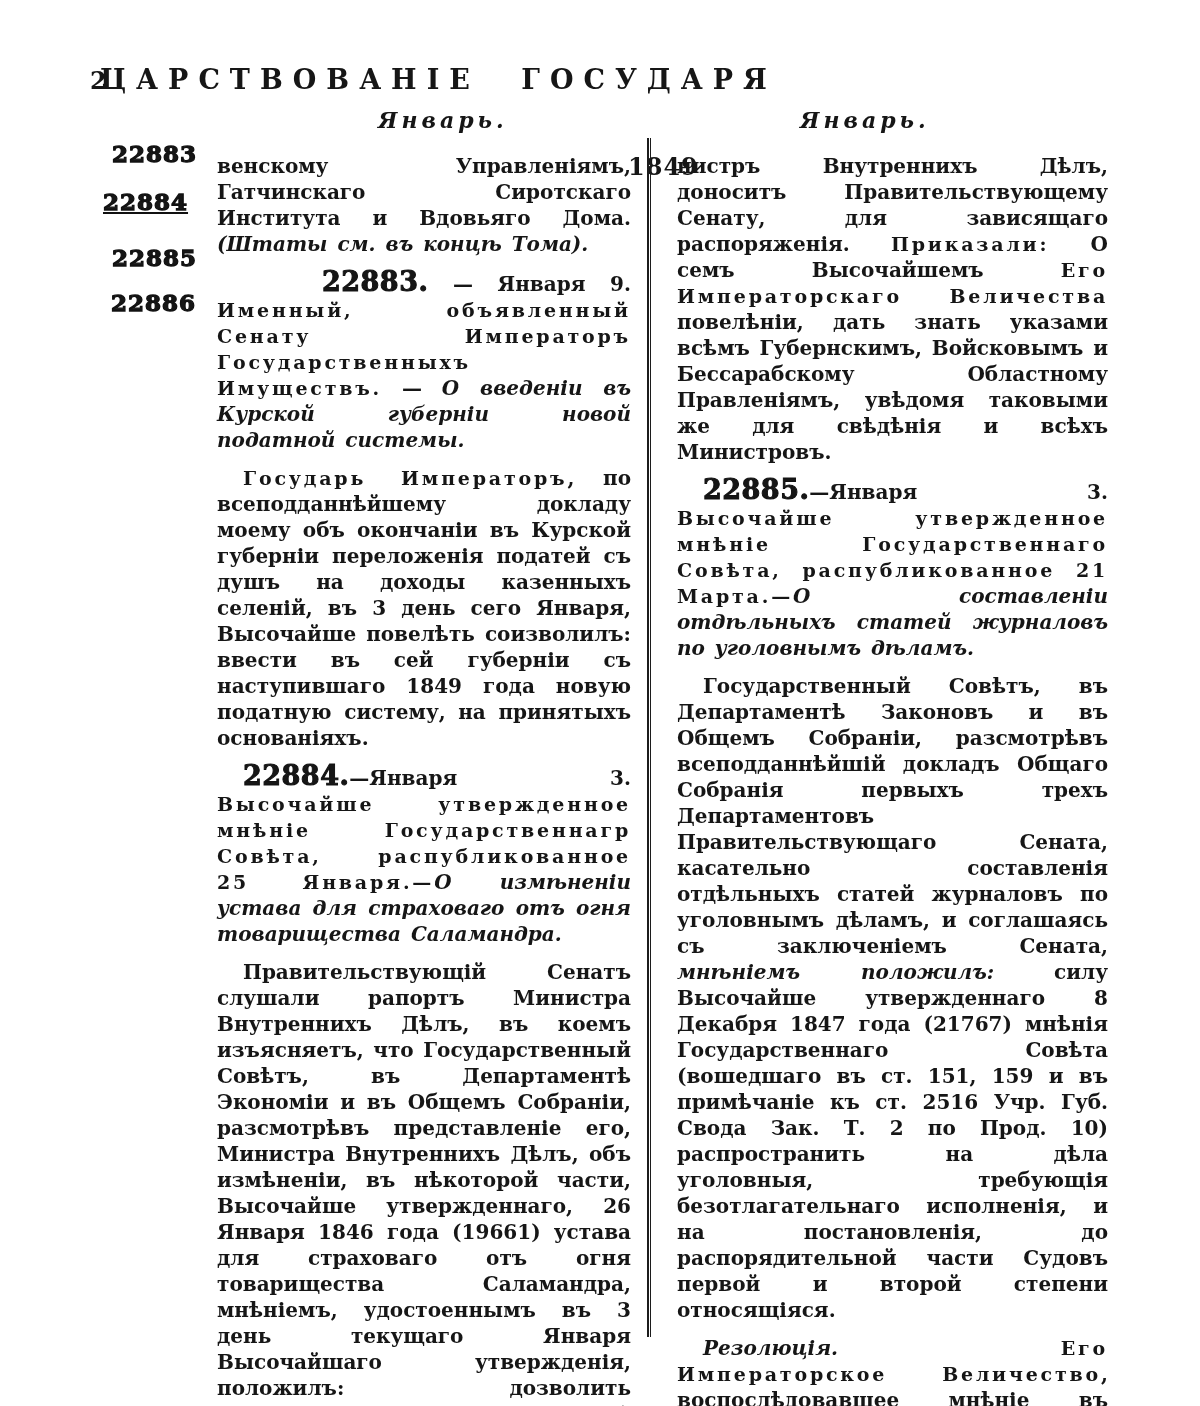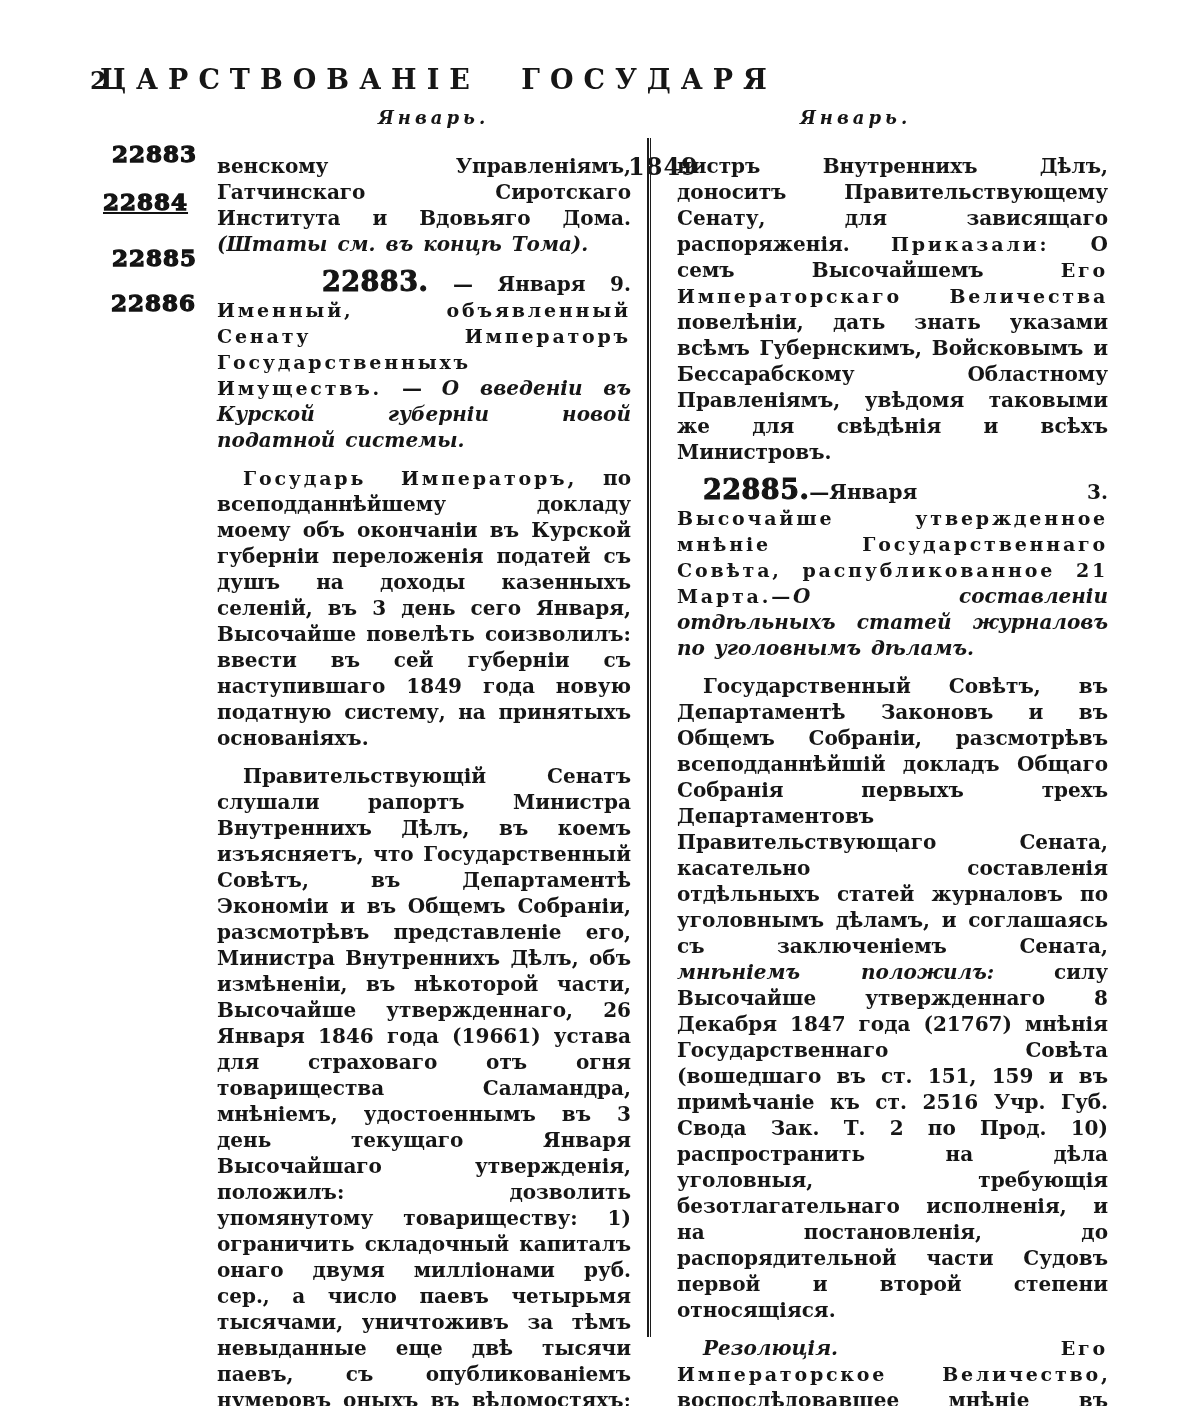--- a/index.html
+++ b/index.html
@@ -12,21 +12,21 @@
   .pagenum {
     position:absolute; left:90px; top:66px;
     font-size:24px; font-weight:bold;
   }
   .title {
     position:absolute; left:100px; right:0; top:64px; text-align:left;
     font-size:27px; font-weight:bold; letter-spacing:10px; word-spacing:22px;
     white-space:nowrap;
   }
   .month {
-    position:absolute; top:107px; font-size:18px; font-weight:bold;
+    position:absolute; top:107px; font-size:22px; font-weight:bold;
     font-style:italic; letter-spacing:4px;
   }
   .month-l { left:378px; }
   .month-r { left:800px; }
   .year {
     position:absolute; top:108px; left:628px;
     font-size:24px; font-weight:bold; letter-spacing:1px;margin-top:44px;
   }
   
   .mn {
@@ -82,20 +82,21 @@
 
   <div class="divider"></div>
 
   <div class="col col-left">
     <p class="wrapfirst"><span>венскому Управленіямъ, Гатчинскаго Сиротскаго Института и Вдовьяго Дома. </span><span class="it">(Штаты см. въ концѣ Тома).</span></p>
 
     <p class="wrapfirst ind-deep"><span class="num">22883.</span><span> — Января 9. </span><span class="sp">Именный, объявленный Сенату Императоръ Государственныхъ Имуществъ.</span><span> — </span><span class="it">О введеніи въ Курской губерніи новой податной системы.</span></p>
 
     <p class="ind"><span class="sp">Государь Императоръ</span><span>, по всеподданнѣйшему докладу моему объ окончаніи въ Курской губерніи переложенія податей съ душъ на доходы казенныхъ селеній, въ 3 день сего Января, Высочайше повелѣть соизволилъ: ввести въ сей губерніи съ наступившаго 1849 года новую податную систему, на принятыхъ основаніяхъ.</span></p>
 
+    <p class="ind"><span class="num">22884.</span><span>—Января 3. </span><span class="sp">Высочайше утвержденное мнѣніе Государственнагр Совѣта, распубликованное 25 Января.—</span><span class="it">О измѣненіи устава для страховаго отъ огня товарищества Саламандра.</span></p>
 
     <p class="ind"><span>Правительствующій Сенатъ слушали рапортъ Министра Внутреннихъ Дѣлъ, въ коемъ изъясняетъ, что Государственный Совѣтъ, въ Департаментѣ Экономіи и въ Общемъ Собраніи, разсмотрѣвъ представленіе его, Министра Внутреннихъ Дѣлъ, объ измѣненіи, въ нѣкоторой части, Высочайше утвержденнаго, 26 Января 1846 года (19661) устава для страховаго отъ огня товарищества Саламандра, мнѣніемъ, удостоеннымъ въ 3 день текущаго Января Высочайшаго утвержденія, положилъ: дозволить упомянутому товариществу: 1) ограничить складочный капиталъ онаго двумя милліонами руб. сер., а число паевъ четырьмя тысячами, уничтоживъ за тѣмъ невыданные еще двѣ тысячи паевъ, съ опубликованіемъ нумеровъ оныхъ въ вѣдомостяхъ; и 2) имѣть въ составѣ помянутаго капитала принятыя отъ бывшаго учредителя и Директора товарищества, Плита, акціи шелковой мануфактуры, по нарицательной ихъ цѣнѣ въ двѣсти руб. сер. каждую, съ тѣмъ, чтобы впослѣдствіи, когда представится случай, онѣ были сбываемы по выгоднымъ цѣнамъ. О семъ Высочайшемъ повелѣніи, онъ, Ми-</span></p>
   </div>
 
   <div class="col col-right">
     <p><span>нистръ Внутреннихъ Дѣлъ, доноситъ Правительствующему Сенату, для зависящаго распоряженія. </span><span class="sp">Приказали:</span><span> О семъ Высочайшемъ </span><span class="sp">Его Императорскаго Величества</span><span> повелѣніи, дать знать указами всѣмъ Губернскимъ, Войсковымъ и Бессарабскому Областному Правленіямъ, увѣдомя таковыми же для свѣдѣнія и всѣхъ Министровъ.</span></p>
 
     <p class="ind"><span class="num">22885.</span><span>—Января 3. </span><span class="sp">Высочайше утвержденное мнѣніе Государственнаго Совѣта, распубликованное 21 Марта.—</span><span class="it">О составленіи отдѣльныхъ статей журналовъ по уголовнымъ дѣламъ.</span></p>
 
     <p class="ind"><span>Государственный Совѣтъ, въ Департаментѣ Законовъ и въ Общемъ Собраніи, разсмотрѣвъ всеподданнѣйшій докладъ Общаго Собранія первыхъ трехъ Департаментовъ Правительствующаго Сената, касательно составленія отдѣльныхъ статей журналовъ по уголовнымъ дѣламъ, и соглашаясь съ заключеніемъ Сената, </span><span class="it">мнѣніемъ положилъ:</span><span> силу Высочайше утвержденнаго 8 Декабря 1847 года (21767) мнѣнія Государственнаго Совѣта (вошедшаго въ ст. 151, 159 и въ примѣчаніе къ ст. 2516 Учр. Губ. Свода Зак. Т. 2 по Прод. 10) распространить на дѣла уголовныя, требующія безотлагательнаго исполненія, и на постановленія, до распорядительной части Судовъ первой и второй степени относящіяся.</span></p>

